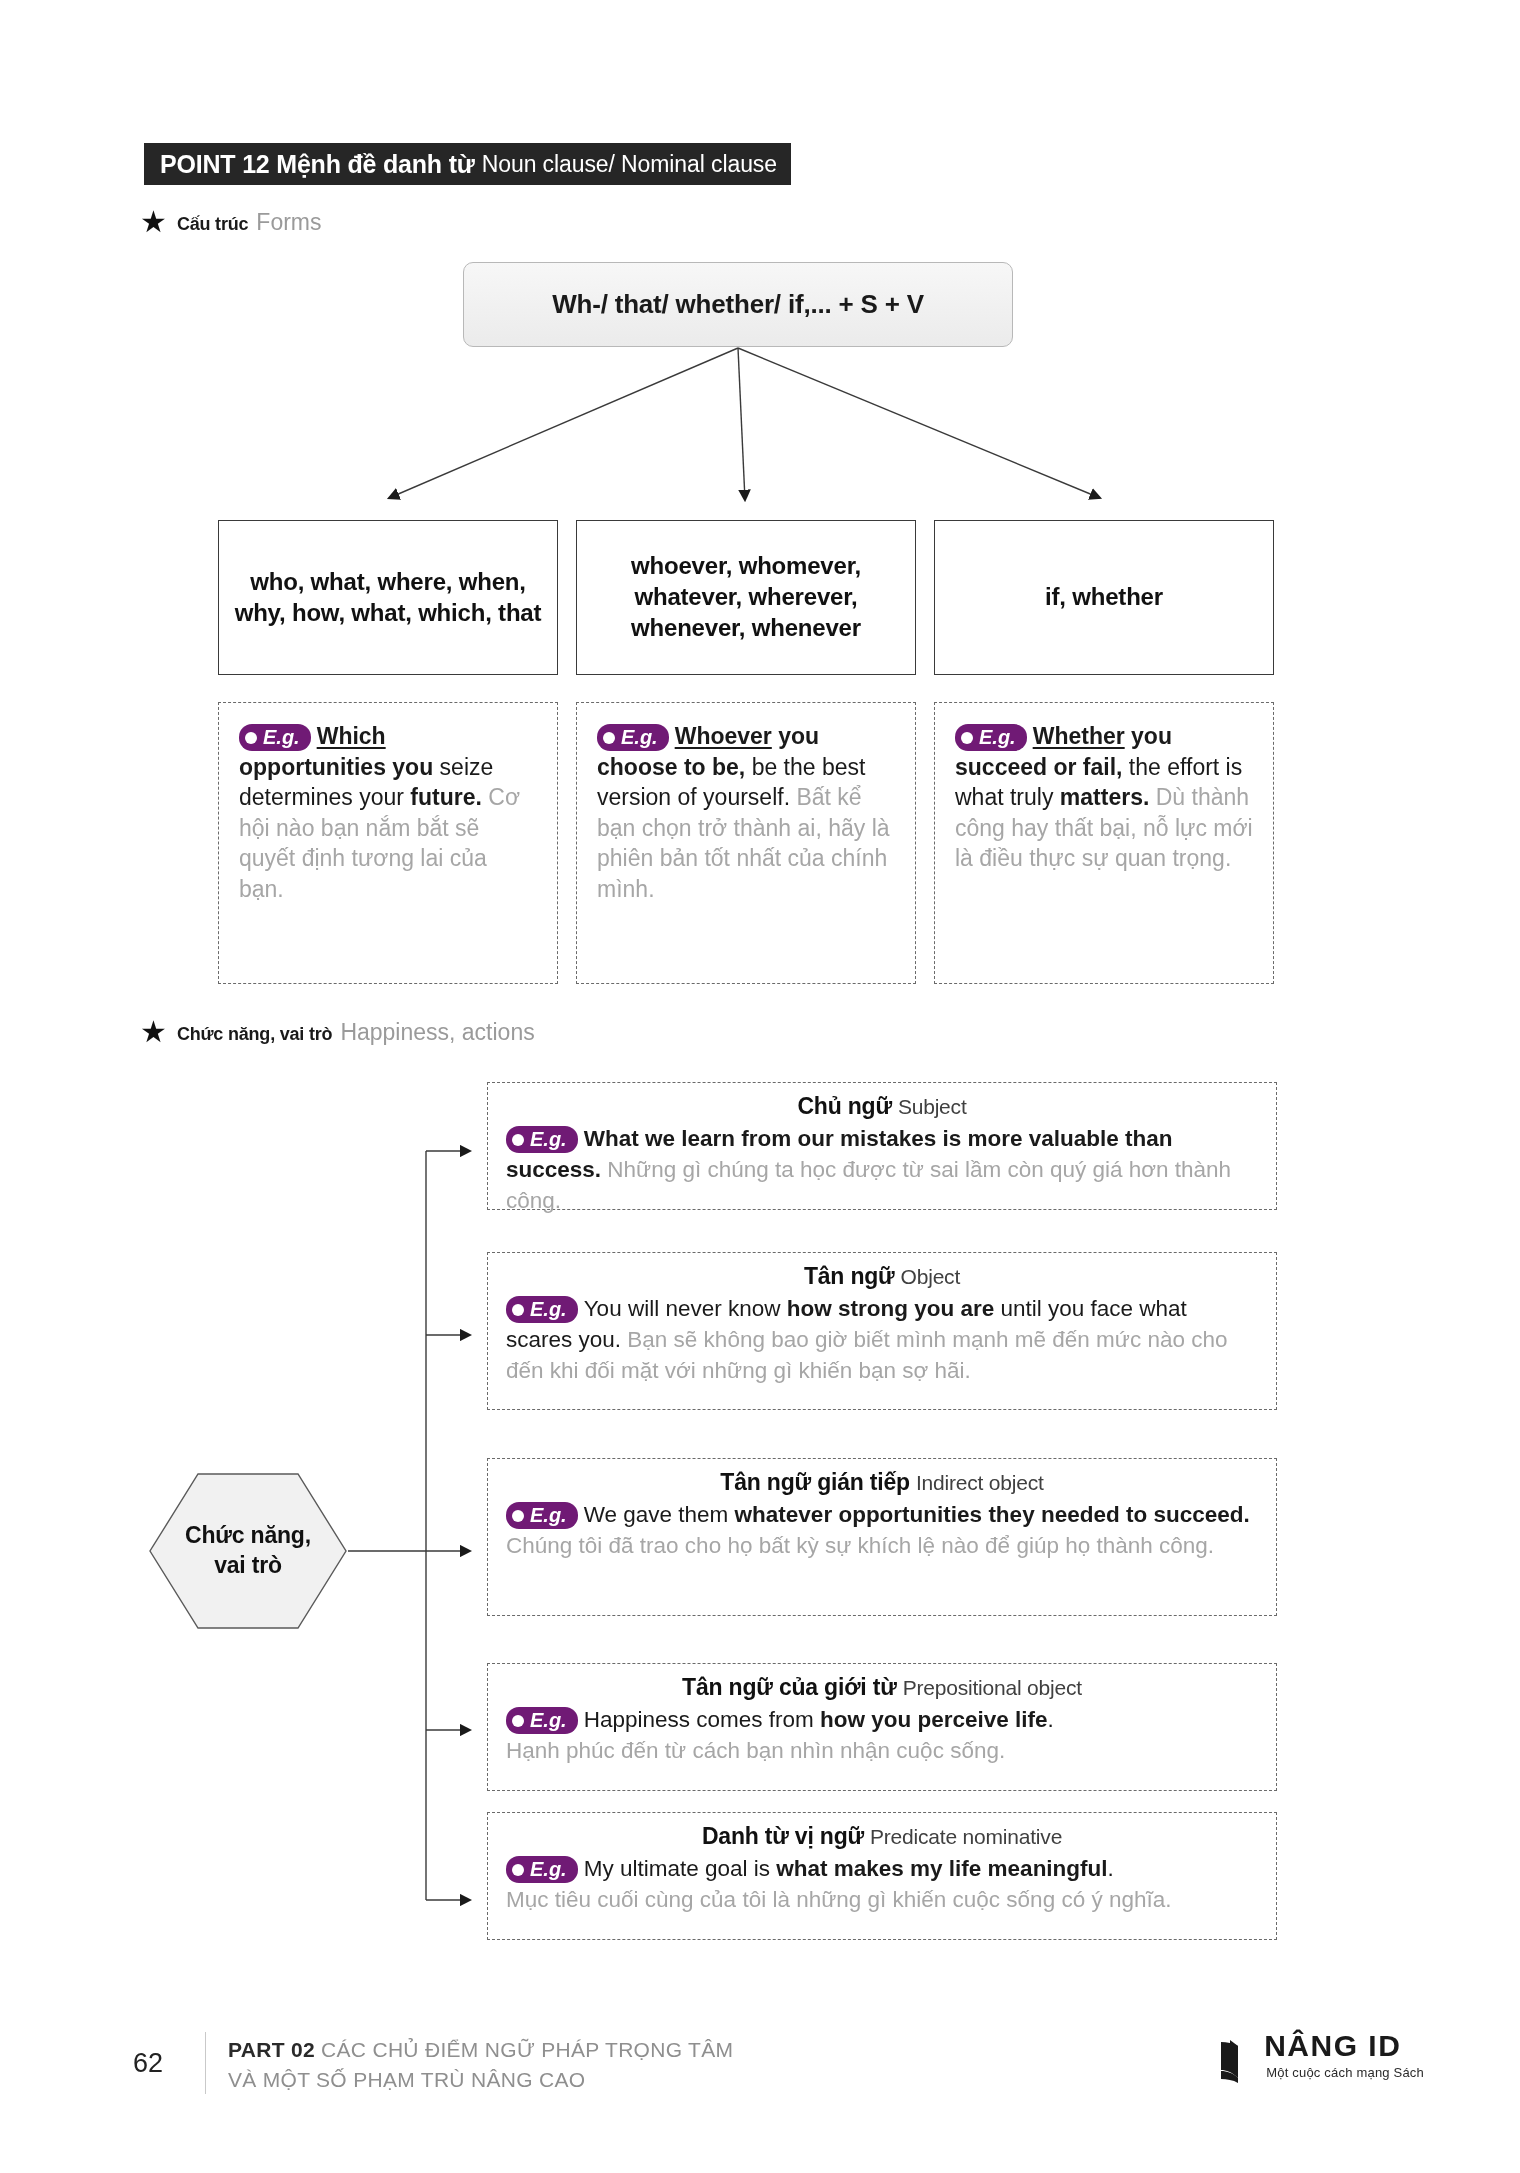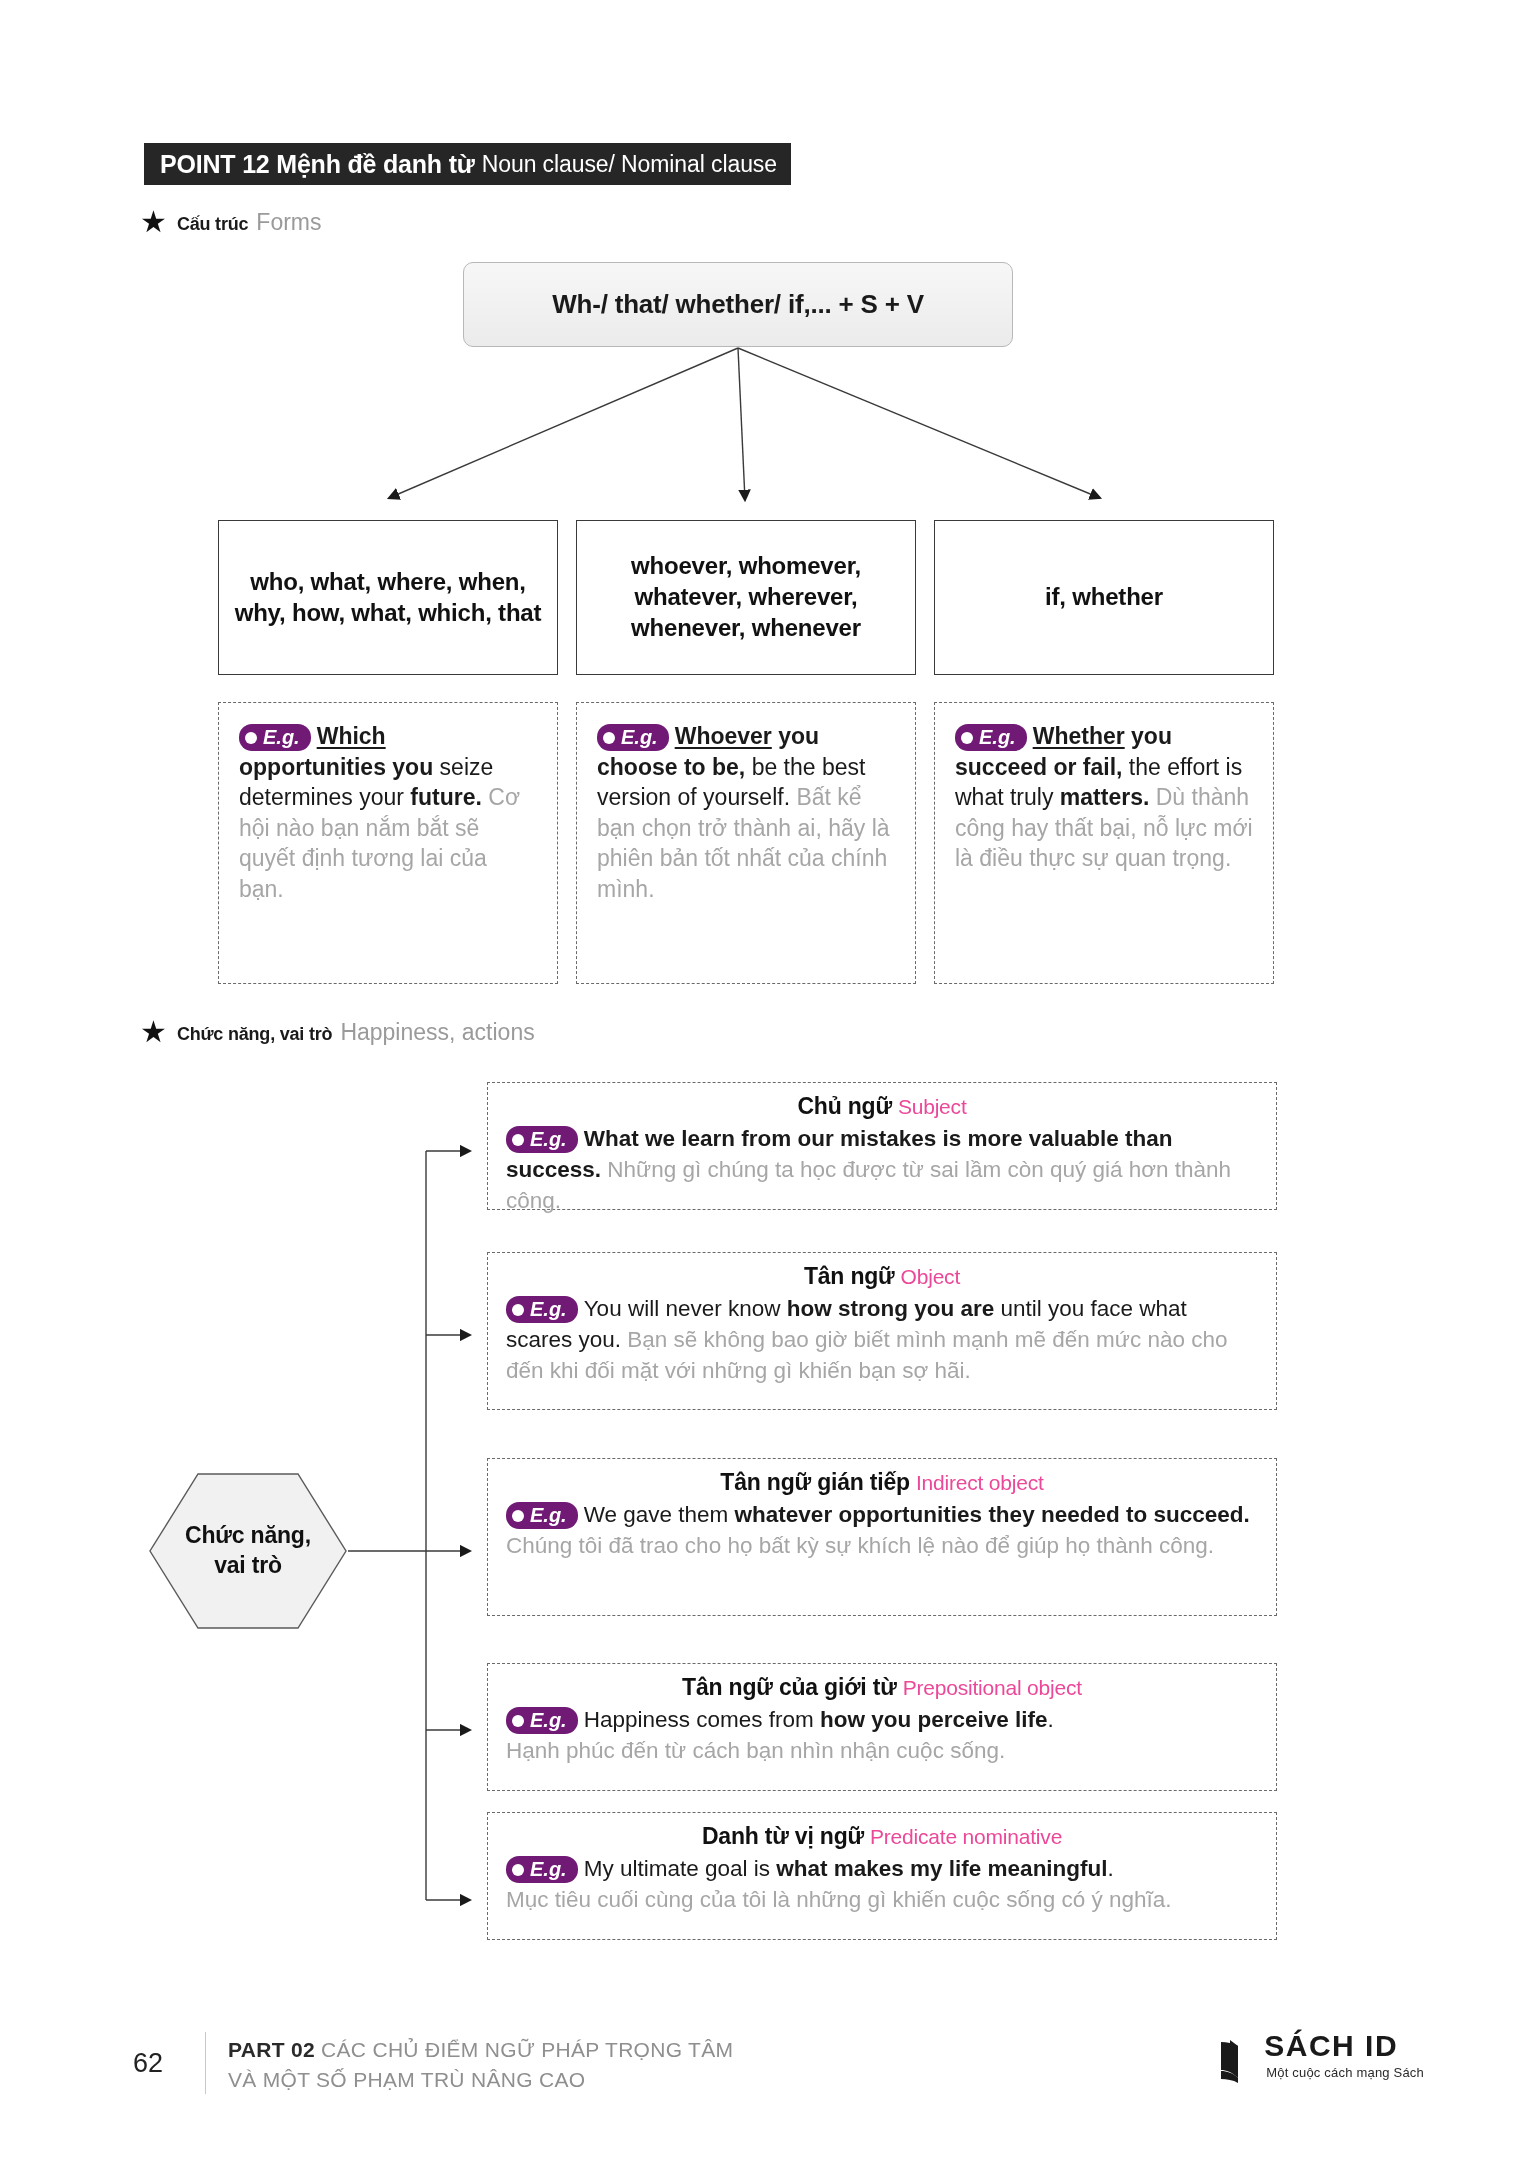--- a/index.html
+++ b/index.html
@@ -174,21 +174,21 @@
   .fn-title {
     text-align:center;
     font-size:23px;
     font-weight:bold;
     color:#111;
     margin-bottom:4px;
     letter-spacing:-0.2px;
   }
   .fn-title .en {
     font-weight:400;
-    color:#ec4899;
+    color:#404040;
     font-size:21px;
     margin-left:6px;
   }
   .fn-body {
     font-size:22.5px;
     line-height:1.37;
     color:#1a1a1a;
   }
 
   #fn-1 { top:1082px; height:128px; }
@@ -377,18 +377,18 @@
   </div>
 
   <div class="logo">
     <svg class="logo-mark" width="42" height="48" viewBox="0 0 42 48">
       <path d="M20 10 L20 42 C14 36 8 34 3 34 L3 6 C9 6 15 7 20 10 Z" fill="#1a1a1a"></path>
       <path d="M12 4 L20 10 L20 16 L12 11 Z" fill="#1a1a1a"></path>
       <path d="M3 35 C9 35 15 37 20 42 L20 46 C15 42 9 40 3 40 Z" fill="#1a1a1a"></path>
       <path d="M3 39 C9 39 15 41 20 45 L20 47 C15 44 9 43 3 43 Z" fill="#1a1a1a"></path>
     </svg>
     <div class="logo-text">
-      <span class="logo-title">SÁCH ID</span>
+      <span class="logo-title">NÂNG ID</span>
       <span class="logo-sub">Một cuộc cách mạng Sách</span>
     </div>
   </div>
 
 </div>
 
 </body></html>

